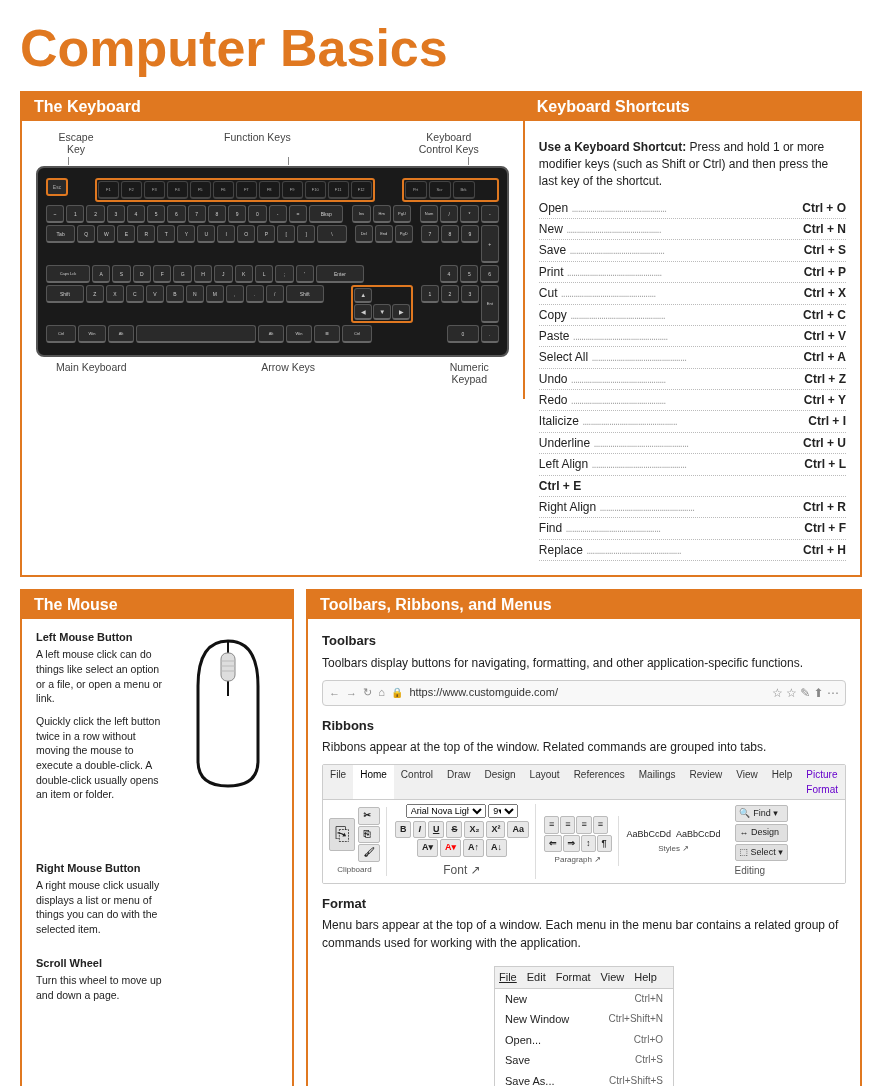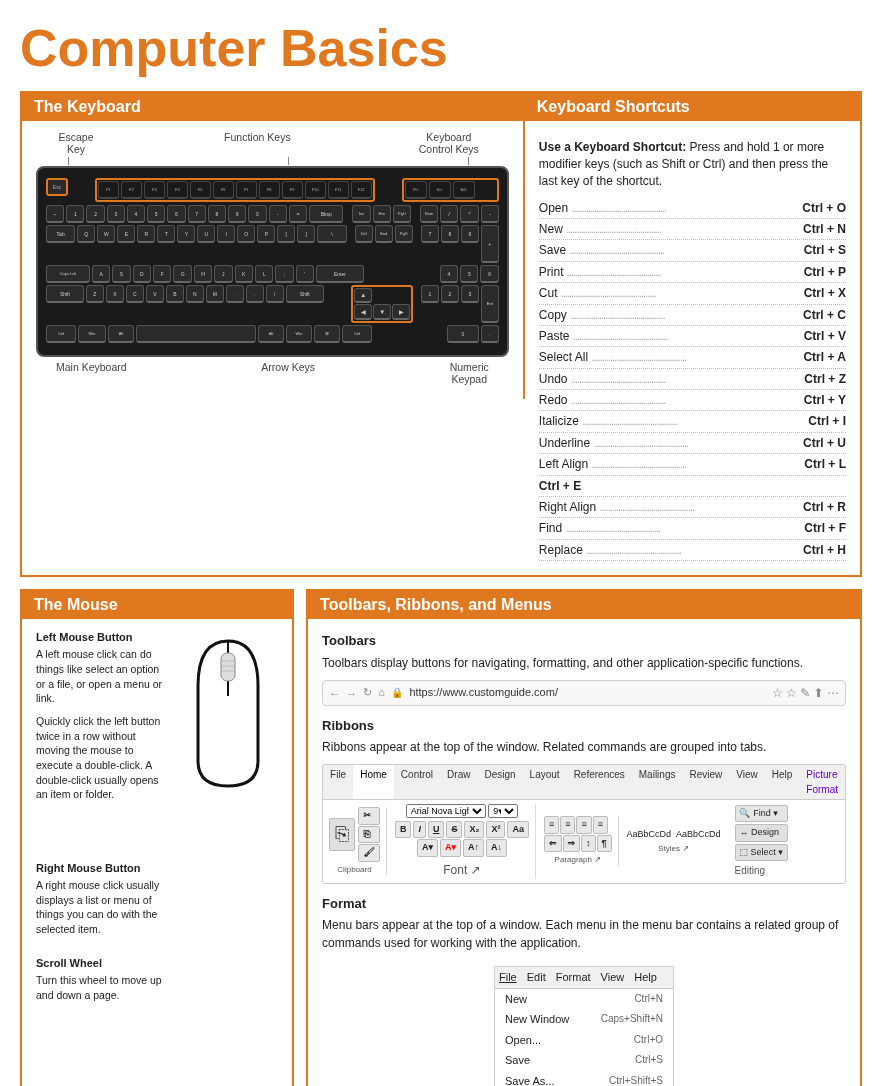--- a/index.html
+++ b/index.html
@@ -860,21 +860,21 @@
             <span>View</span>
             <span>Help</span>
           </div>
           <div class="menu-items">
             <div class="menu-item-row">
               <span>New</span>
                 <span class="shortcut-hint">Ctrl+N</span>
             </div>
             <div class="menu-item-row">
               <span>New Window</span>
-                <span class="shortcut-hint">Caps+Shift+N</span>
+                <span class="shortcut-hint">Ctrl+Shift+N</span>
             </div>
             <div class="menu-item-row">
               <span>Open...</span>
                 <span class="shortcut-hint">Ctrl+O</span>
             </div>
             <div class="menu-item-row">
               <span>Save</span>
                 <span class="shortcut-hint">Ctrl+S</span>
             </div>
             <div class="menu-item-row">

